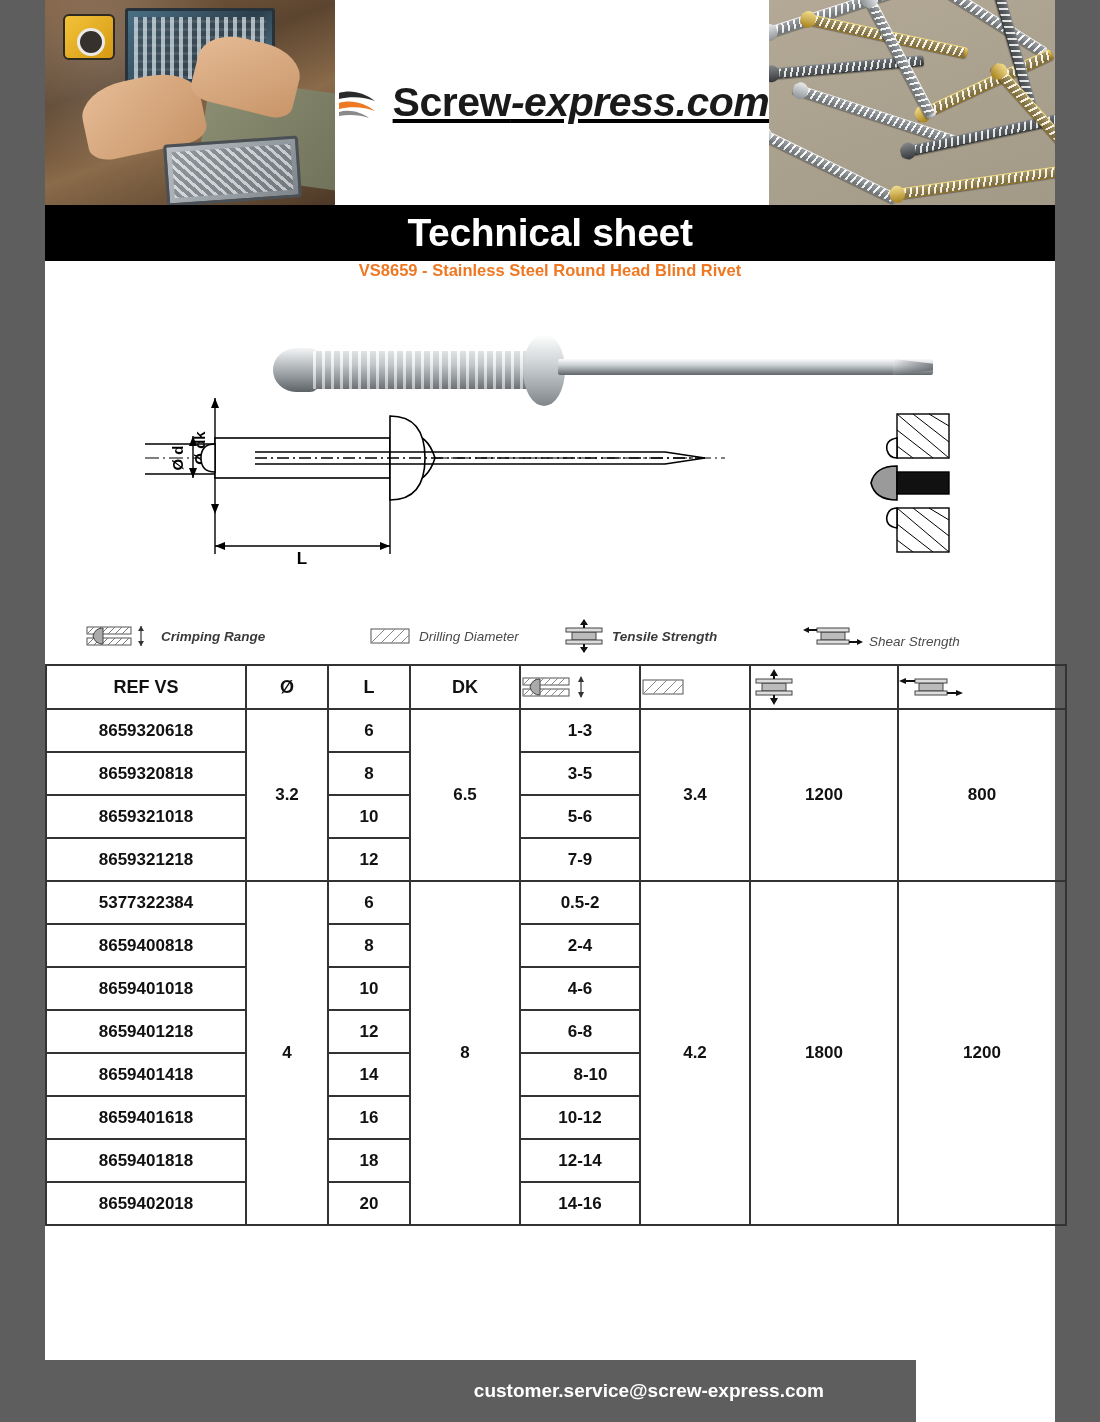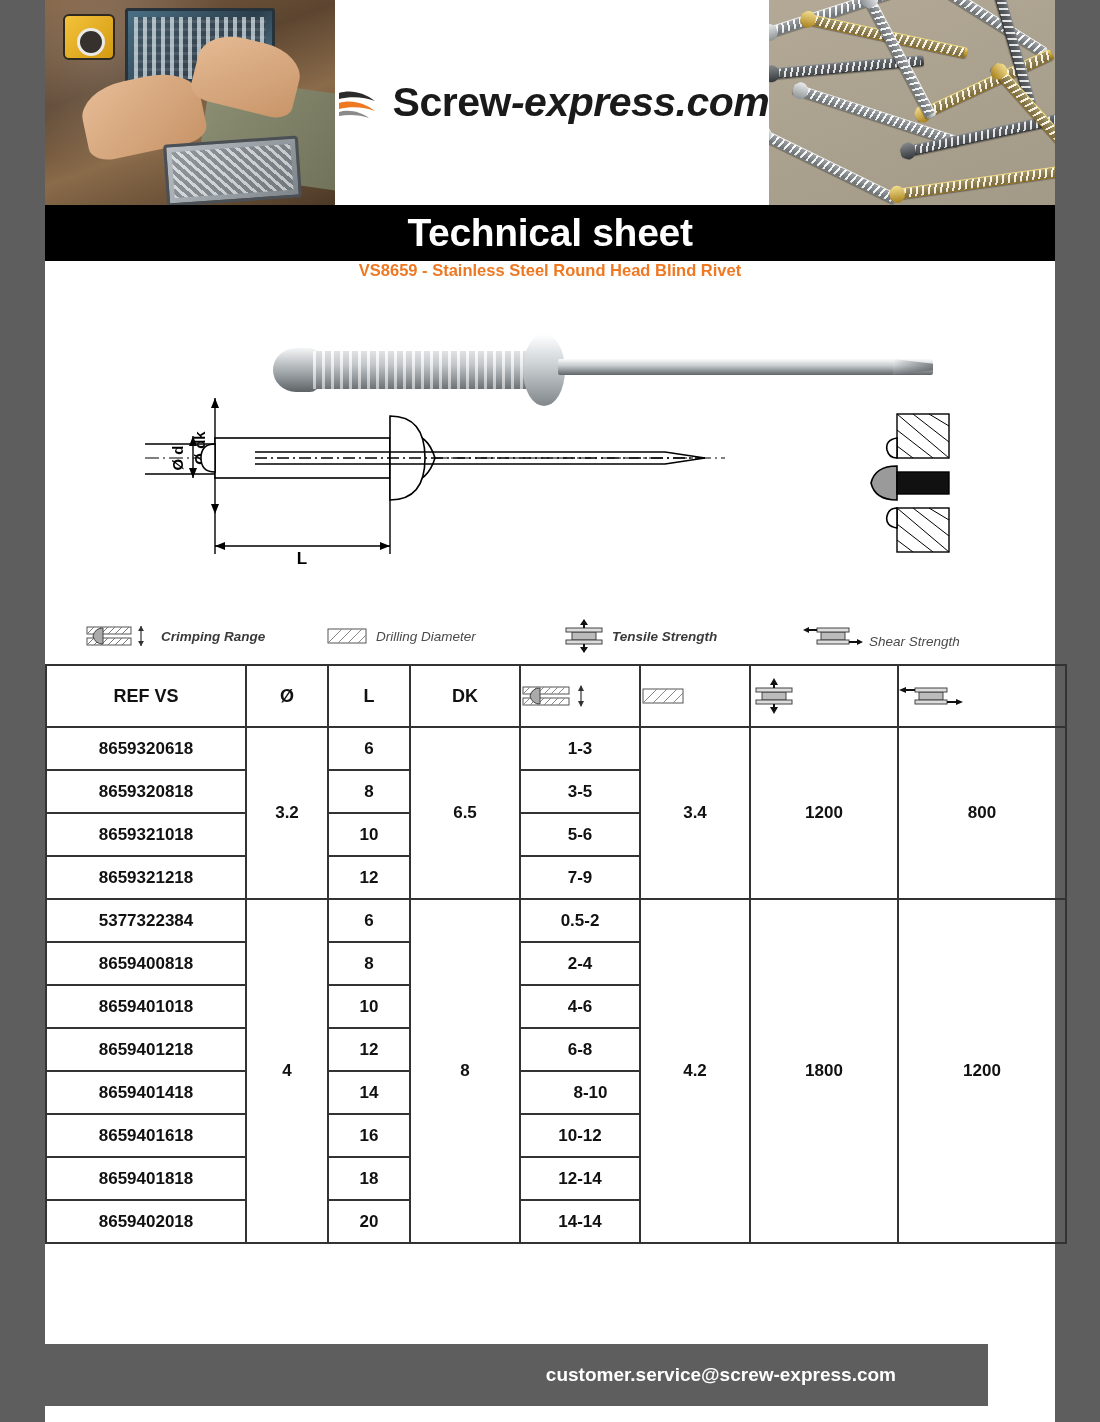--- a/index.html
+++ b/index.html
@@ -45,20 +45,21 @@
     flex: 1;
     display: flex;
     align-items: center;
     justify-content: center;
     background: #ffffff;
   }
   .logo {
     display: flex;
     align-items: center;
     gap: 10px;
+    text-decoration: underline;
   }
   .logo-mark {
     width: 48px; height: 48px;
     position: relative;
   }
   .logo-text {
     font-size: 41px;
     font-weight: bold;
     color: #1a1a1a;
     letter-spacing: -0.5px;
@@ -251,56 +252,56 @@
     gap: 6px;
     font-style: italic;
   }
   .legend-item .lab {
     font-size: 13.5px;
     color: #3a3a3a;
     font-weight: bold;
     white-space: nowrap;
   }
   .legend-item.li1 { width: 250px; }
-  .legend-item.li2 { width: 245px; }
+  .legend-item.li2 { width: 245px; justify-content: center; }
   .legend-item.li3 { width: 250px; }
   .legend-item.li4 { width: 220px; align-items: flex-end; }
   .legend-item.li2 .lab, .legend-item.li4 .lab { font-weight: normal; color: #4a4a4a; }
   
   table.spec {
     border-collapse: collapse;
     margin: 6px auto 0 auto;
     width: 920px;
     table-layout: fixed;
   }
   table.spec th, table.spec td {
     border: 2px solid #333333;
     text-align: center;
     font-size: 17px;
     font-weight: bold;
     color: #111111;
     height: 43px;
     padding: 0;
   }
-  table.spec th { height: 62px; font-size: 18px; }
+  table.spec th { height: 44px; font-size: 18px; }
   table.spec td.ref { font-size: 17px; }
   .col-ref { width: 200px; }
   .col-d { width: 82px; }
   .col-l { width: 82px; }
   .col-dk { width: 110px; }
   .col-cr { width: 120px; }
   .col-dd { width: 110px; }
   .col-ts { width: 148px; }
   .col-ss { width: 168px; }
   td.crimp { text-align: left; padding-left: 20px; }
   
   .footer {
     position: absolute;
-    left: 0; bottom: 16px;
-    width: 988px; height: 62px;
+    left: 0; bottom: 0;
+    width: 916px; height: 62px;
     background: #5e5e5e;
     display: flex;
     align-items: center;
     justify-content: flex-end;
     padding-right: 92px;
   }
   .footer .mail {
     color: #ffffff;
     font-size: 19px;
     font-weight: bold;
@@ -687,21 +688,21 @@
           <td class="crimp">10-12</td>
         </tr>
         <tr>
           <td class="ref">8659401818</td>
           <td>18</td>
           <td class="crimp">12-14</td>
         </tr>
         <tr>
           <td class="ref">8659402018</td>
           <td>20</td>
-          <td class="crimp">14-14</td>
+          <td class="crimp">14-16</td>
         </tr>
       </tbody>
     </table>
 
     <div class="footer-spacer"></div>
   </div>
 </div>
 
 <div class="footer">
   <span class="mail">customer.service@screw-express.com</span>

